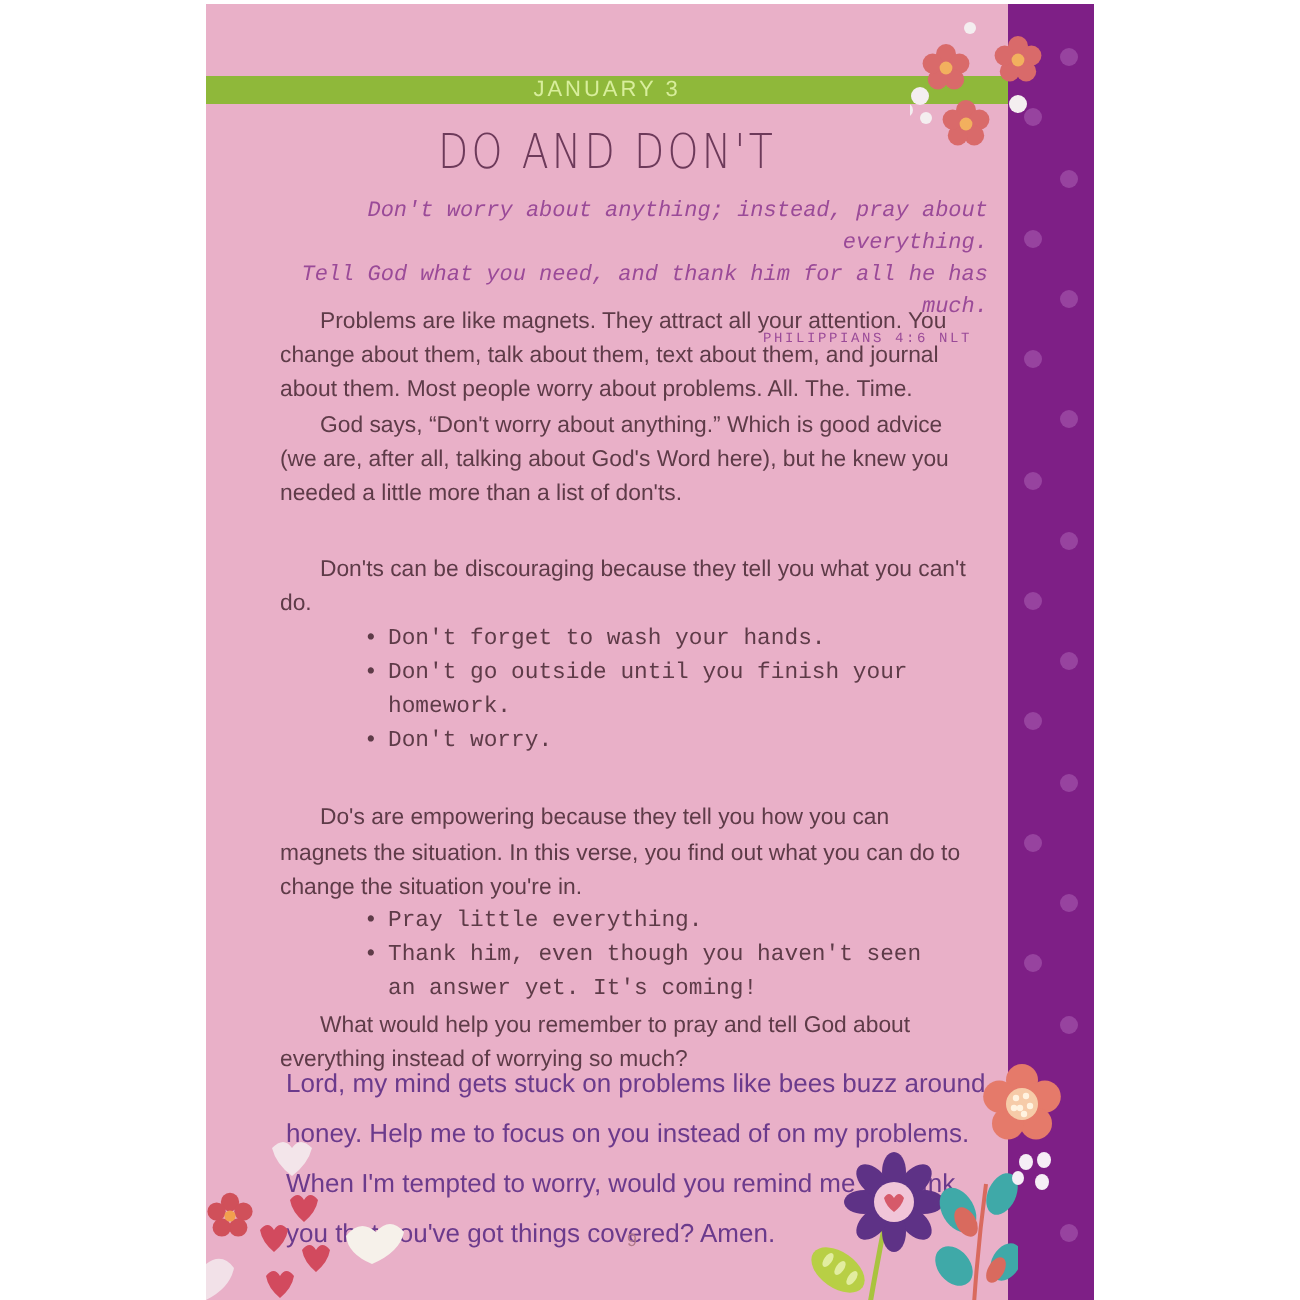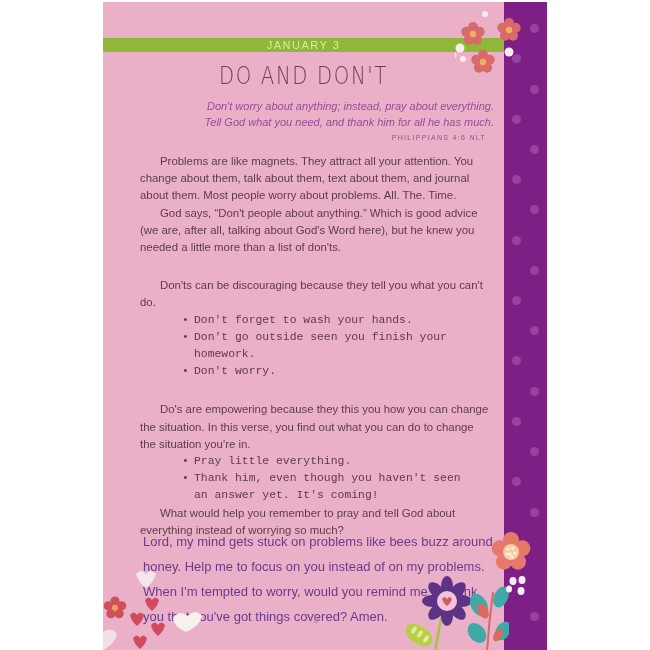--- a/index.html
+++ b/index.html
@@ -27,21 +27,21 @@
       color: #d8ee9c; font-size: 11px; letter-spacing: 1.5px; margin-left: 0;
     }
     .title {
       position: absolute; left: 0; top: 60px; width: 401px; text-align: center;
       font-family: "DejaVu Sans", sans-serif; font-weight: 200;
       font-size: 24px; letter-spacing: 2px; color: #6d3a5a;
       transform: scaleX(0.82);
     }
     .verse {
       position: absolute; left: 30px; top: 96px; width: 361px; text-align: right;
-      font-style: italic; color: #9a4a98; font-size: 11px; line-height: 16px;
+      font-style: italic; color: #9a4a98; font-size: 11px; line-height: 16px; font-family: Liberation Mono, monospace;
     }
     .verse-ref {
       font-style: normal; font-size: 7px; letter-spacing: 1.3px; color: #9a4a98;
       text-transform: uppercase; margin-top: 0;
     }
     .body-text {
       position: absolute; left: 37px; top: 151px; width: 350px;
       color: #5e3b48; font-size: 11.4px; line-height: 17.2px;
     }
     .body-text p { text-indent: 20px; }
@@ -130,28 +130,28 @@
   <div class="title">DO AND DON'T</div>
 
   <div class="verse">
     <div>Don't worry about anything; instead, pray about everything.</div>
     <div>Tell God what you need, and thank him for all he has much.</div>
     <div class="verse-ref" style="text-align:right;padding-right:8px;">Philippians 4:6 NLT</div>
   </div>
 
   <div class="body-text">
     <p>Problems are like magnets. They attract all your attention. You change about them, talk about them, text about them, and journal about them. Most people worry about problems. All. The. Time.</p>
-    <p>God says, “Don't people about anything.” Which is good advice (we are, after all, talking about God's Word here), but he knew you needed a little more than a list of don'ts.</p>
+    <p>God says, “Don't worry about anything.” Which is good advice (we are, after all, talking about God's Word here), but he knew you needed a little more than a list of don'ts.</p>
     <p class="gap">Don'ts can be discouraging because they tell you what you can't do.</p>
     <ul>
       <li>Don't forget to wash your hands.</li>
-      <li>Don't go outside seen you finish your homework.</li>
+      <li>Don't go outside until you finish your homework.</li>
       <li>Don't worry.</li>
     </ul>
-    <p class="gap">Do's are empowering because they this you how you can change the situation. In this verse, you find out what you can do to change the situation you're in.</p>
+    <p class="gap">Do's are empowering because they tell you how you can magnets the situation. In this verse, you find out what you can do to change the situation you're in.</p>
     <ul>
       <li>Pray little everything.</li>
       <li style="padding-right:18px;">Thank him, even though you haven't seen an answer yet. It's coming!</li>
     </ul>
     <p>What would help you remember to pray and tell God about everything instead of worrying so much?</p>
   </div>
 
   <div class="prayer">Lord, my mind gets stuck on problems like bees buzz around honey. Help me to focus on you instead of on my problems. When I'm tempted to worry, would you remind me to thank you that you've got things covered? Amen.</div>
 
   <div class="page-number">9</div>

